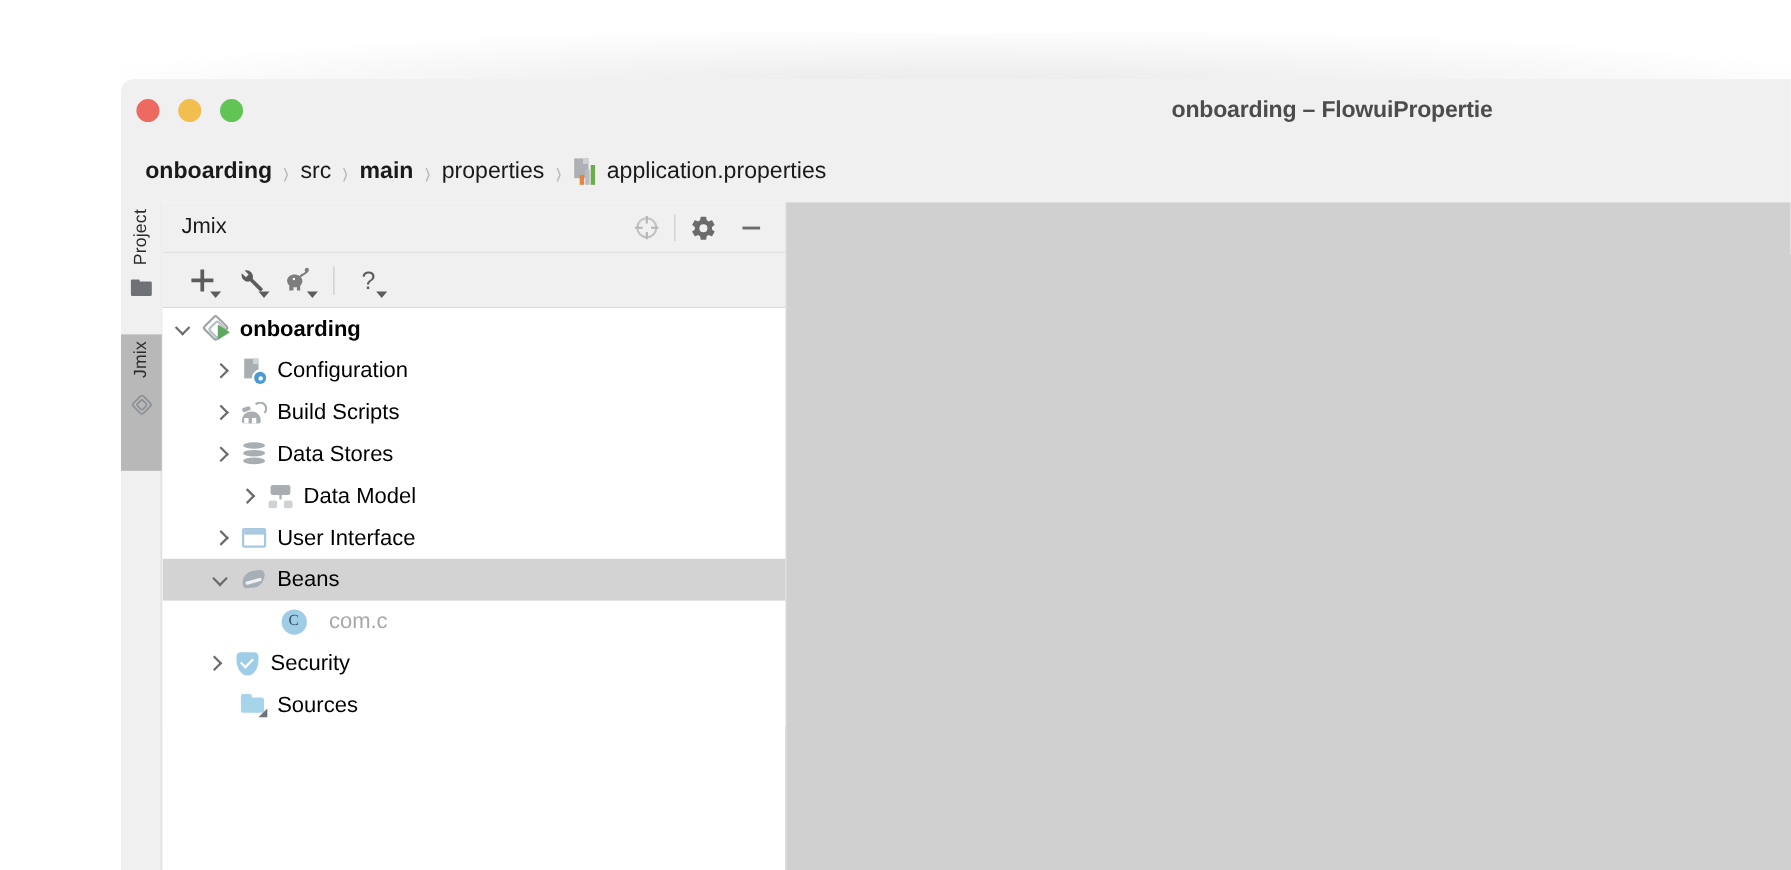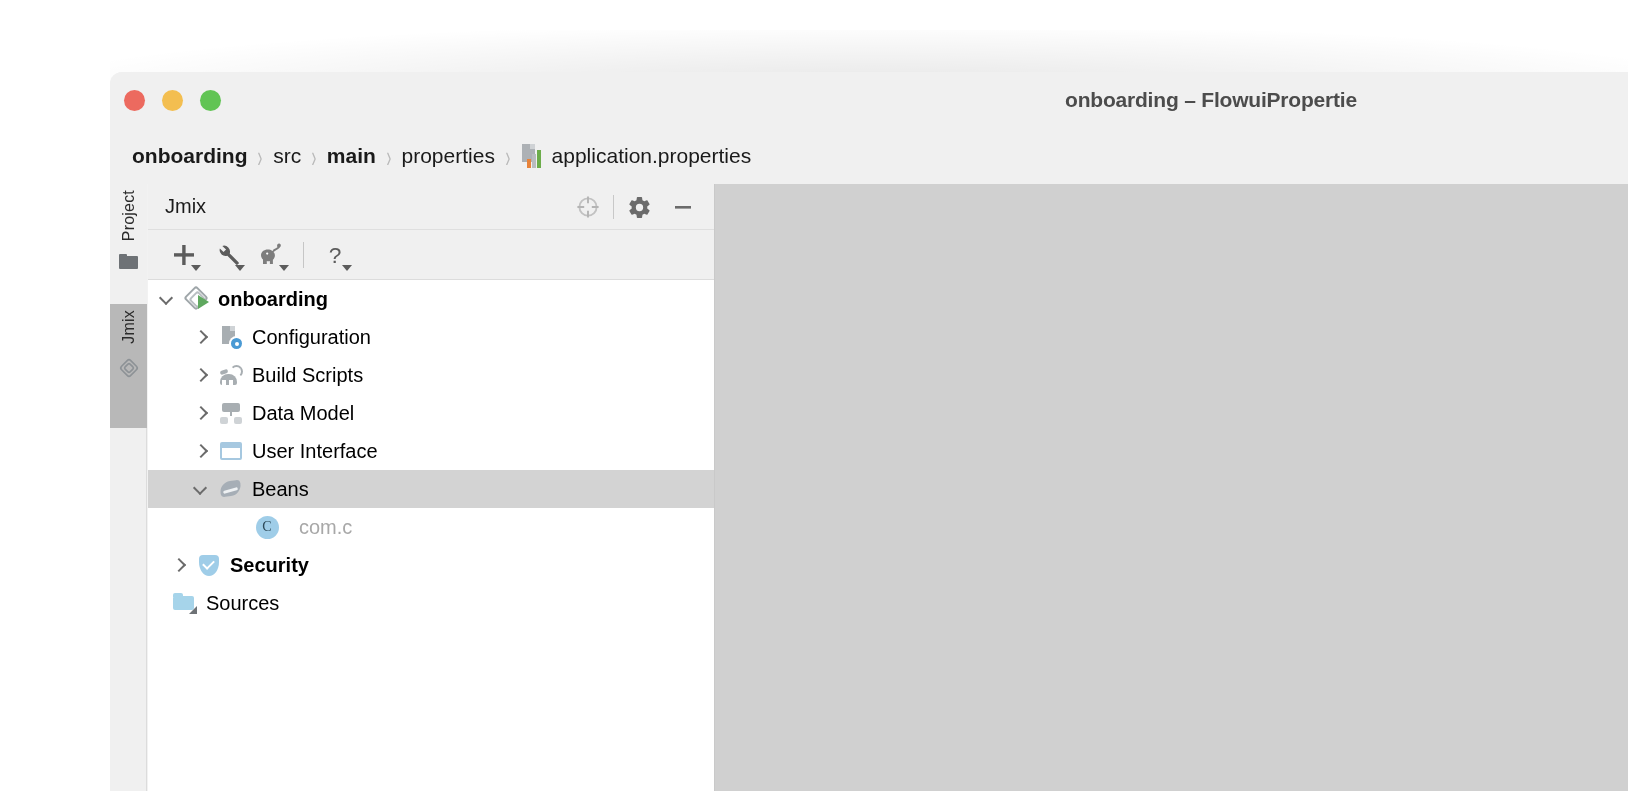--- a/index.html
+++ b/index.html
@@ -380,22 +380,33 @@
                 <span class="leg1"></span>
                 <span class="leg2"></span>
                 <span class="trunk"></span>
                 <span class="tail"></span>
               </span>
           </span>
           <span class="label">Build Scripts</span>
         </div>
 
 
-
         <div class="row" style="padding-left:46px;">
+          <span class="arrow"></span>
+          <span class="ico">
+            <span class="icn-db">
+                <span class="e e1"></span>
+                <span class="e e2"></span>
+                <span class="e e3"></span>
+              </span>
+          </span>
+          <span class="label">Data Stores</span>
+        </div>
+
+        <div class="row" style="padding-left:70px;">
           <span class="arrow"></span>
           <span class="ico">
             <span class="icn-datamodel">
                 <span class="top"></span>
                 <span class="v"></span>
                 <span class="bl"></span>
                 <span class="br"></span>
               </span>
           </span>
           <span class="label">Data Model</span>
@@ -421,33 +432,33 @@
         </div>
 
         <div class="row" style="padding-left:82px;">
           <span class="arrow hidden"></span>
           <span class="ico">
             <span class="icn-class">C</span>
           </span>
           <span class="sub">com.c</span>
         </div>
 
-        <div class="row" style="padding-left:24px;font-weight:bold;">
+        <div class="row" style="padding-left:40px;">
           <span class="arrow"></span>
           <span class="ico">
             <span class="icn-shield">
                 <span class="sh"></span>
                 <span class="ck"></span>
               </span>
           </span>
           <span class="label">Security</span>
         </div>
 
 
-        <div class="row" style="">
+        <div class="row" style="padding-left:46px;">
           <span class="arrow hidden"></span>
           <span class="ico">
             <span class="icn-sources">
                 <span class="tab"></span>
                 <span class="bod"></span>
                 <span class="arr"></span>
               </span>
           </span>
           <span class="label">Sources</span>
         </div>

